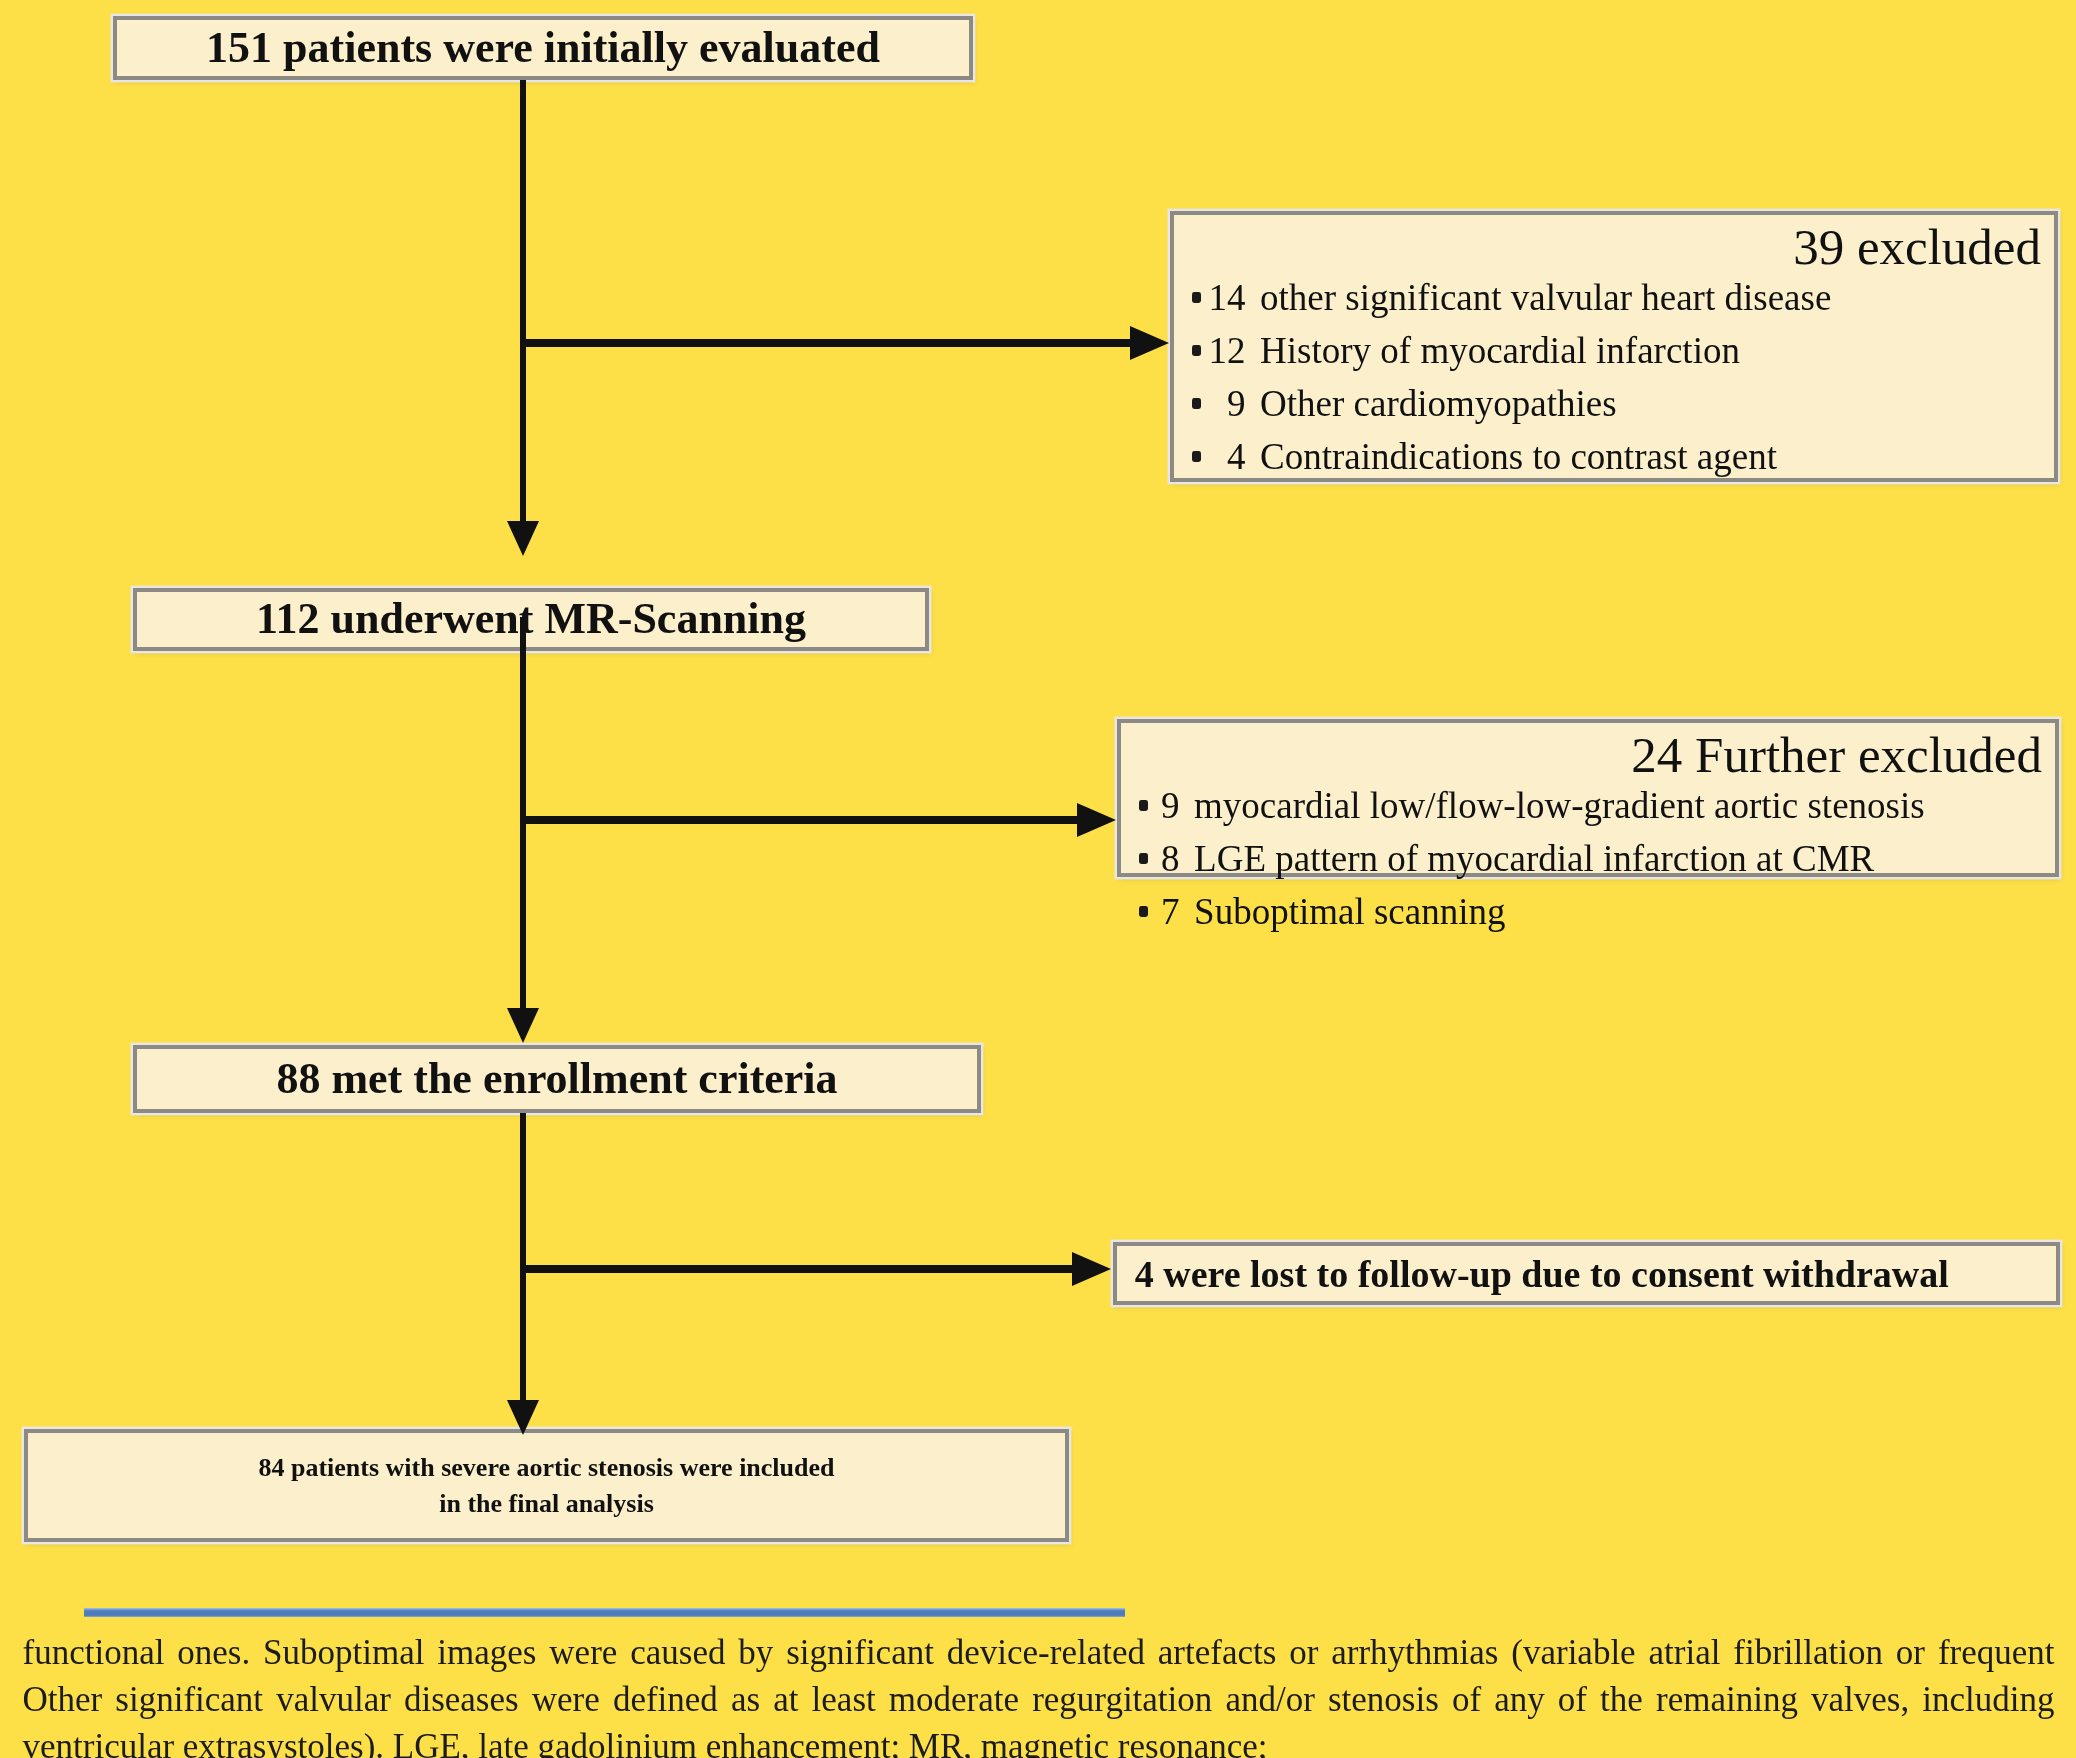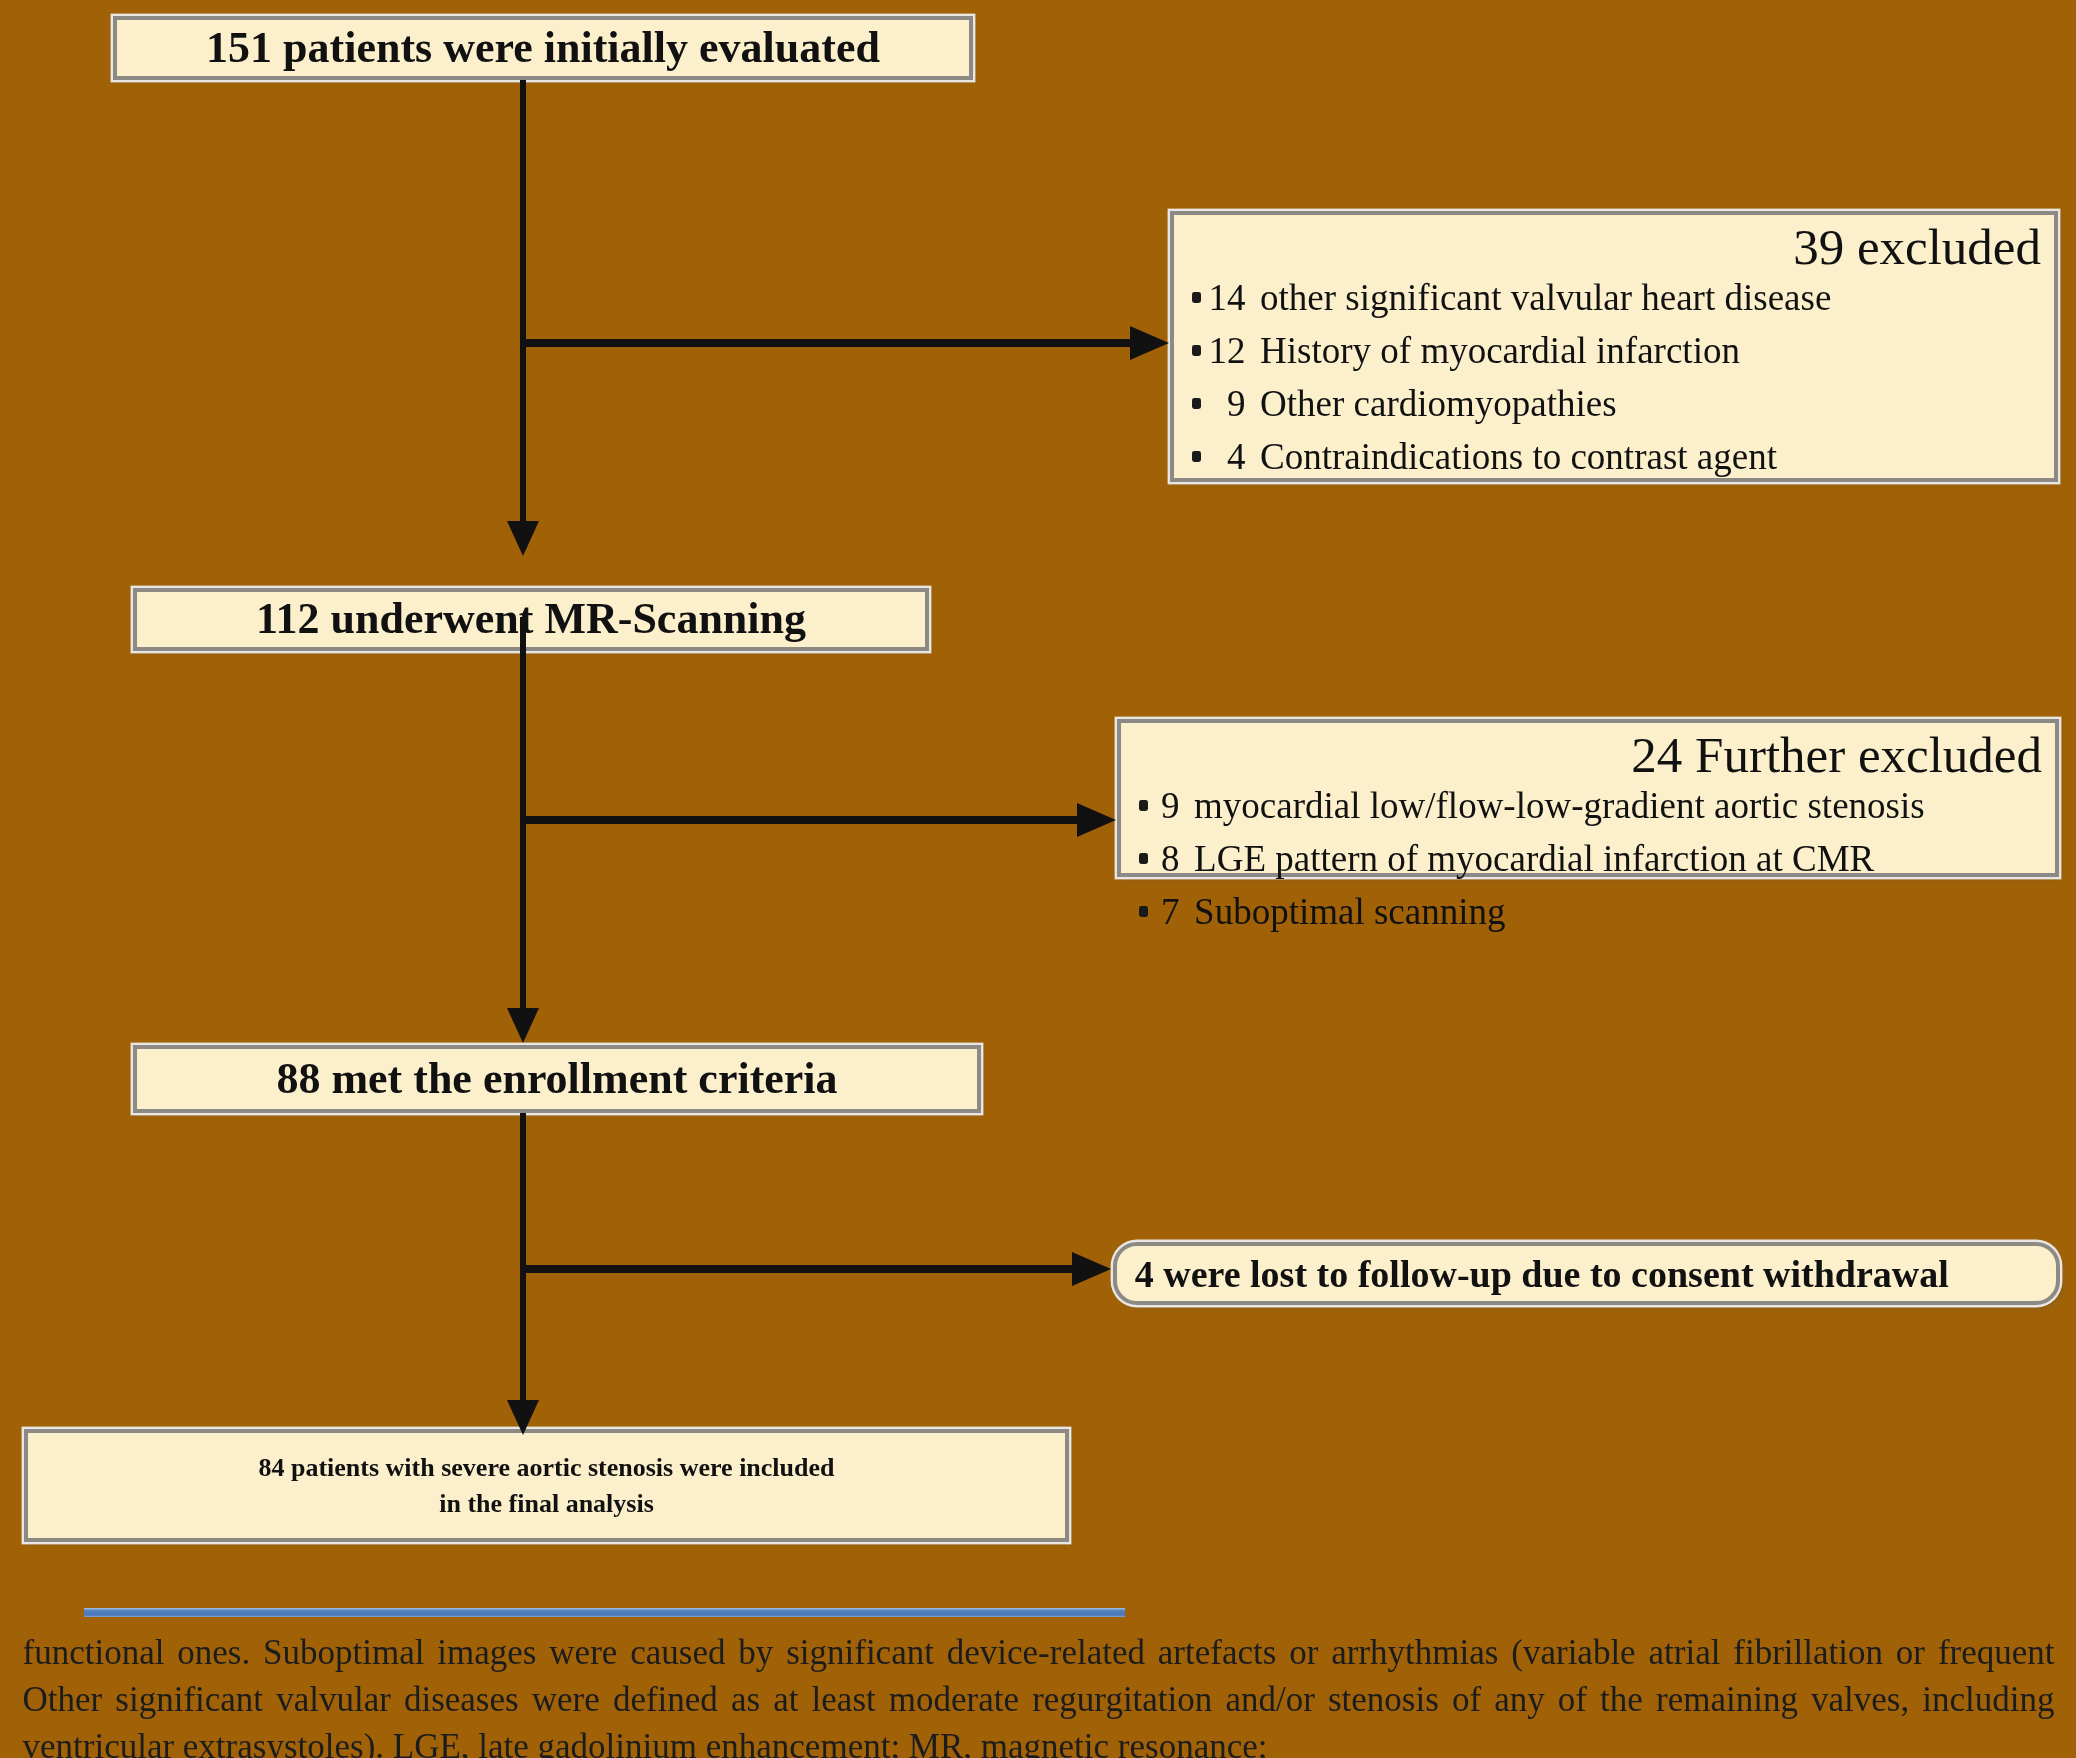--- a/index.html
+++ b/index.html
@@ -1,19 +1,19 @@
 <!DOCTYPE html>
 <html style="font-size:13px"><head>
 <meta charset="utf-8">
 <style>
   html,body{margin:0;padding:0;background:#ffffff;}
   #canvas{
     position:relative;
     width:2077px;height:1759px;
-    background:#a16207;
+    background:#fde047;
     font-family:"Liberation Serif","DejaVu Serif",serif;
     color:#111111;
     overflow:hidden;
   }
   .fbox{
     position:absolute;
     background:#FCF0CC;
     border:4.8px solid #8D8A85;
     box-sizing:border-box;
     box-shadow:0 0 0 2.4px #e9e7e3, 2.4px 3.2px 4.8px rgba(90,88,85,0.25);
@@ -37,21 +37,21 @@
     font-size:37px;line-height:53px;
   }
   .dot{
     width:8.8px;height:10.5px;border-radius:2.4px;background:#1a1a1a;
     margin:0 0 0 4.8px;align-self:center;flex:0 0 auto;
   }
   .num{flex:0 0 45px;text-align:right;}
   .itxt{margin-left:14.5px;white-space:nowrap;}
   .lost-box{
     display:flex;align-items:center;justify-content:flex-start;
-    font-weight:700;font-size:38px;padding-left:17.7px;border-radius:24px;
+    font-weight:700;font-size:38px;padding-left:17.7px;
   }
   .vline{position:absolute;width:6.4px;background:#111111;}
   .hline{position:absolute;height:8px;background:#111111;}
   .arrow-down{
     position:absolute;width:0;height:0;
     border-left:16px solid transparent;
     border-right:16px solid transparent;
     border-top:35px solid #111111;
   }
   .arrow-right{

